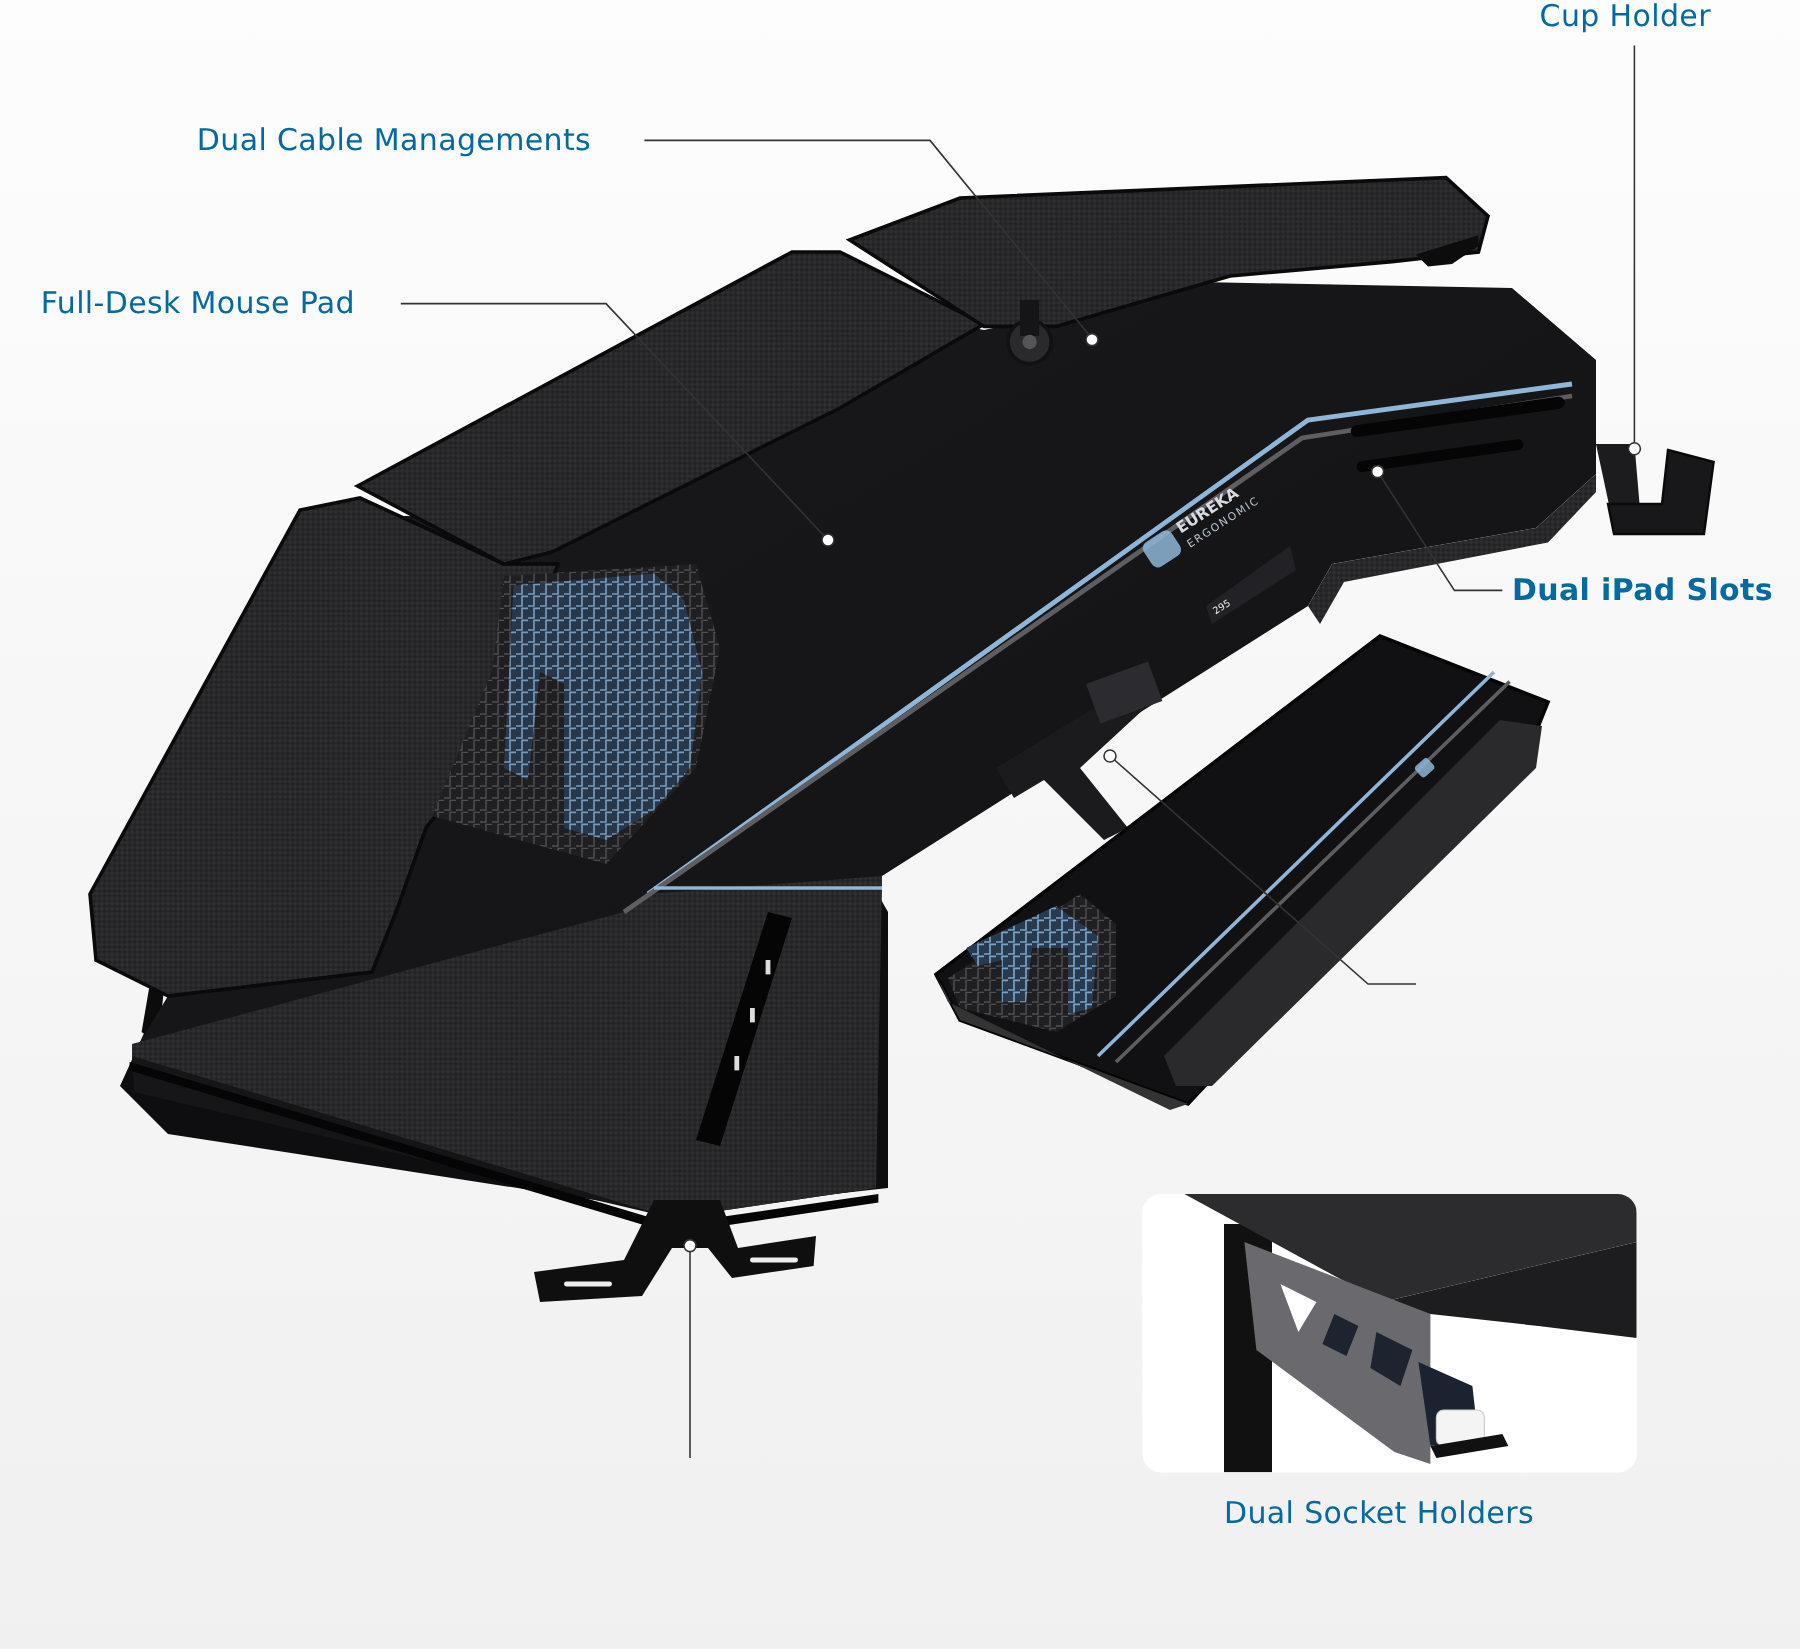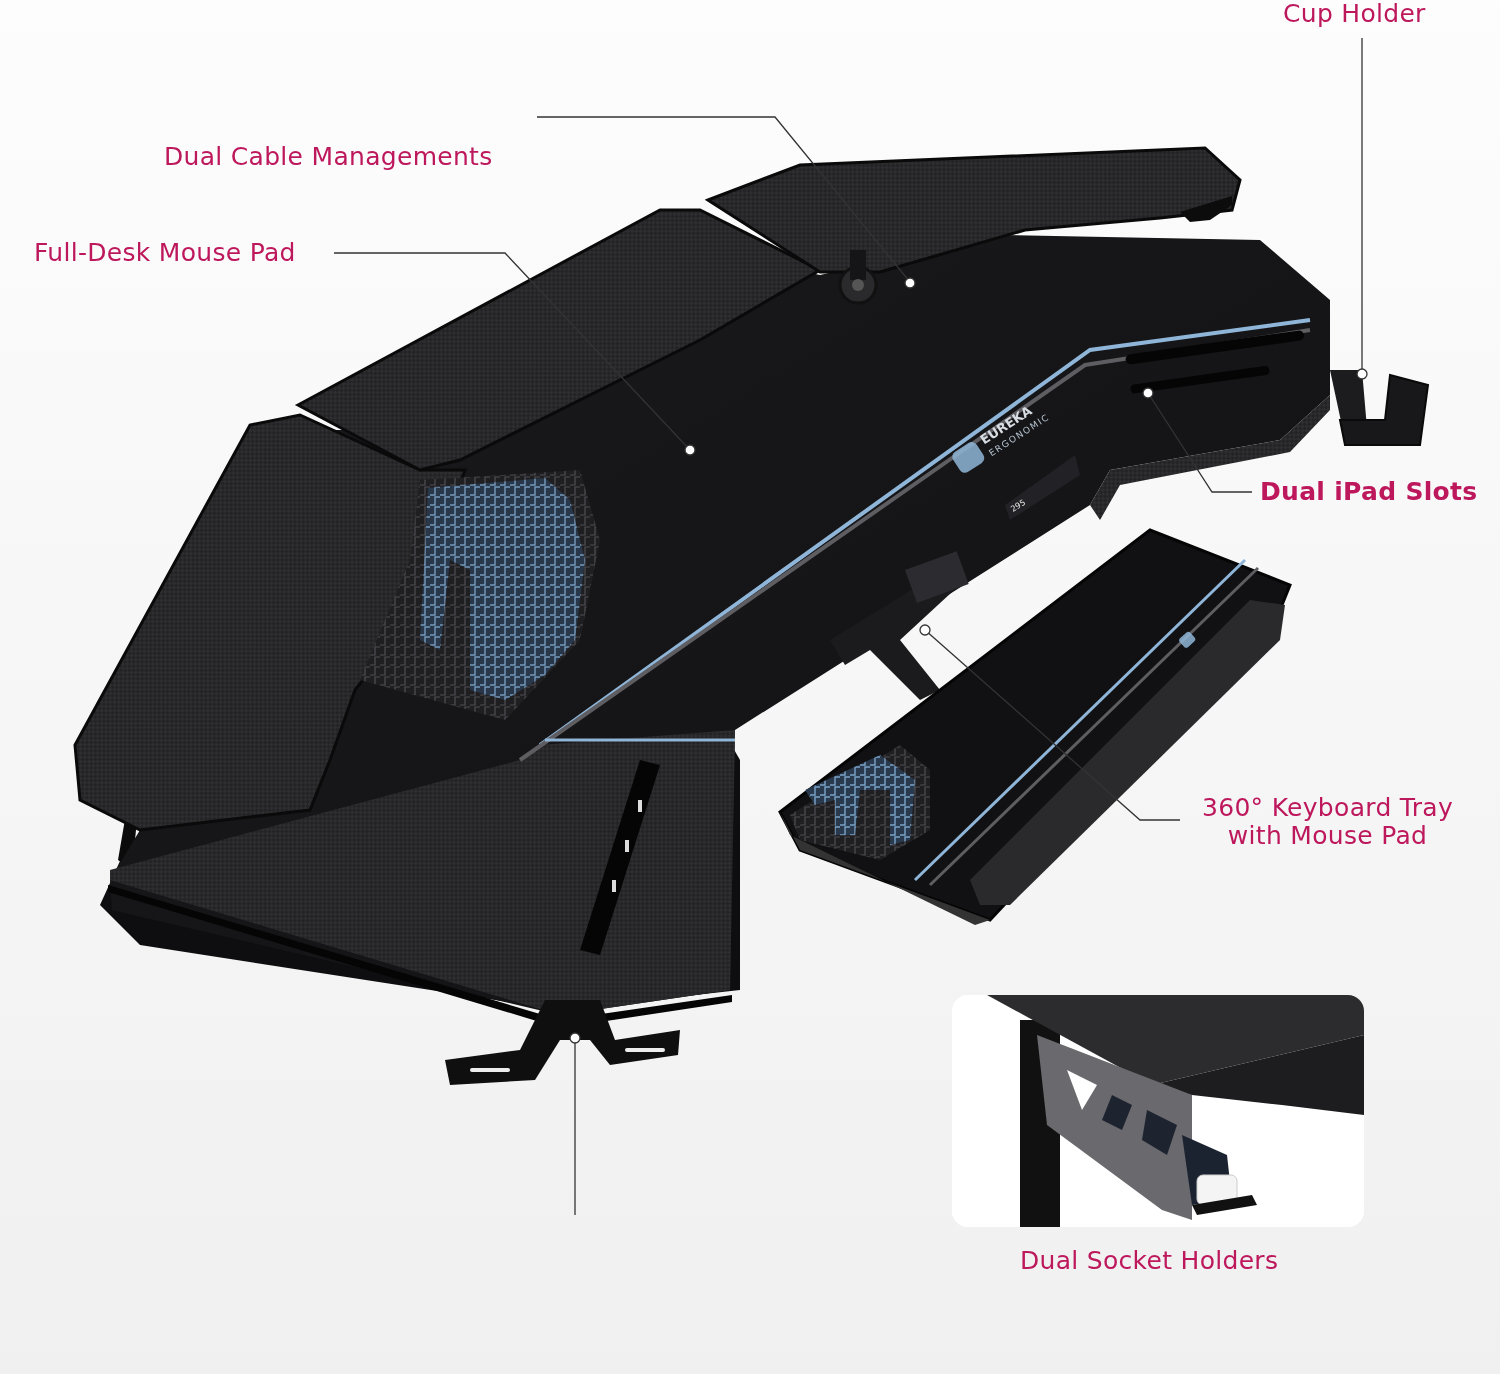--- a/index.html
+++ b/index.html
@@ -5,21 +5,21 @@
     html, body { margin: 0; padding: 0; }
     body {
       width: 1500px; height: 1374px; position: relative; overflow: hidden;
       background: linear-gradient(180deg, #fdfdfd 0%, #f7f7f7 45%, #f0f0f0 100%);
       font-family: "DejaVu Sans", "Liberation Sans", sans-serif;
       color: #111;
     }
     .stage { position: absolute; left: 0; top: 0; width: 1500px; height: 1374px; }
     .label {
       position: absolute; font-size: 25px; letter-spacing: 0.3px; line-height: 28px;
-      white-space: nowrap; color: #be185d;
+      white-space: nowrap; color: #0369a1;
     }
     .label.center { text-align: center; }
     svg.art { position: absolute; left: 0; top: 0; }
     .inset {
       position: absolute; left: 952px; top: 995px; width: 412px; height: 232px;
       background: #ffffff; border-radius: 16px; overflow: hidden;
     }
   </style>
 </head>
 <body>
@@ -155,22 +155,18 @@
       <path d="M160 100 L180 110 L170 135 L150 125 Z" fill="#1d2430"></path>
       <path d="M195 115 L225 130 L215 160 L190 145 Z" fill="#1d2430"></path>
 
       <path d="M230 140 L275 160 L280 205 L240 210 Z" fill="#1b2331"></path>
       <rect x="245" y="180" width="40" height="30" rx="6" fill="#f4f4f4" stroke="#ccc"></rect>
       <path d="M240 210 L300 200 L305 210 L245 220 Z" fill="#111"></path>
     </svg>
   </div>
 
   <div class="label" style="left:1283px; top:0px;">Cup Holder</div>
-  <div class="label" style="left:164px; top:103px;margin-top:40px;">Dual Cable Managements</div>
+  <div class="label" style="left:164px; top:103px;">Dual Cable Managements</div>
   <div class="label" style="left:34px; top:239px;text-align:right;">Full-Desk Mouse Pad</div>
   <div class="label" style="left:1260px; top:478px;font-weight:bold;">Dual iPad Slots</div>
-  <div class="label center" style="left:1190px; top:794px; width:275px;">
-    <div>360° Keyboard Tray</div>
-    <div>with Mouse Pad</div>
-  </div>
   <div class="label" style="left:1020px; top:1247px;">Dual Socket Holders</div>
 
 </div>
 
 </body></html>

